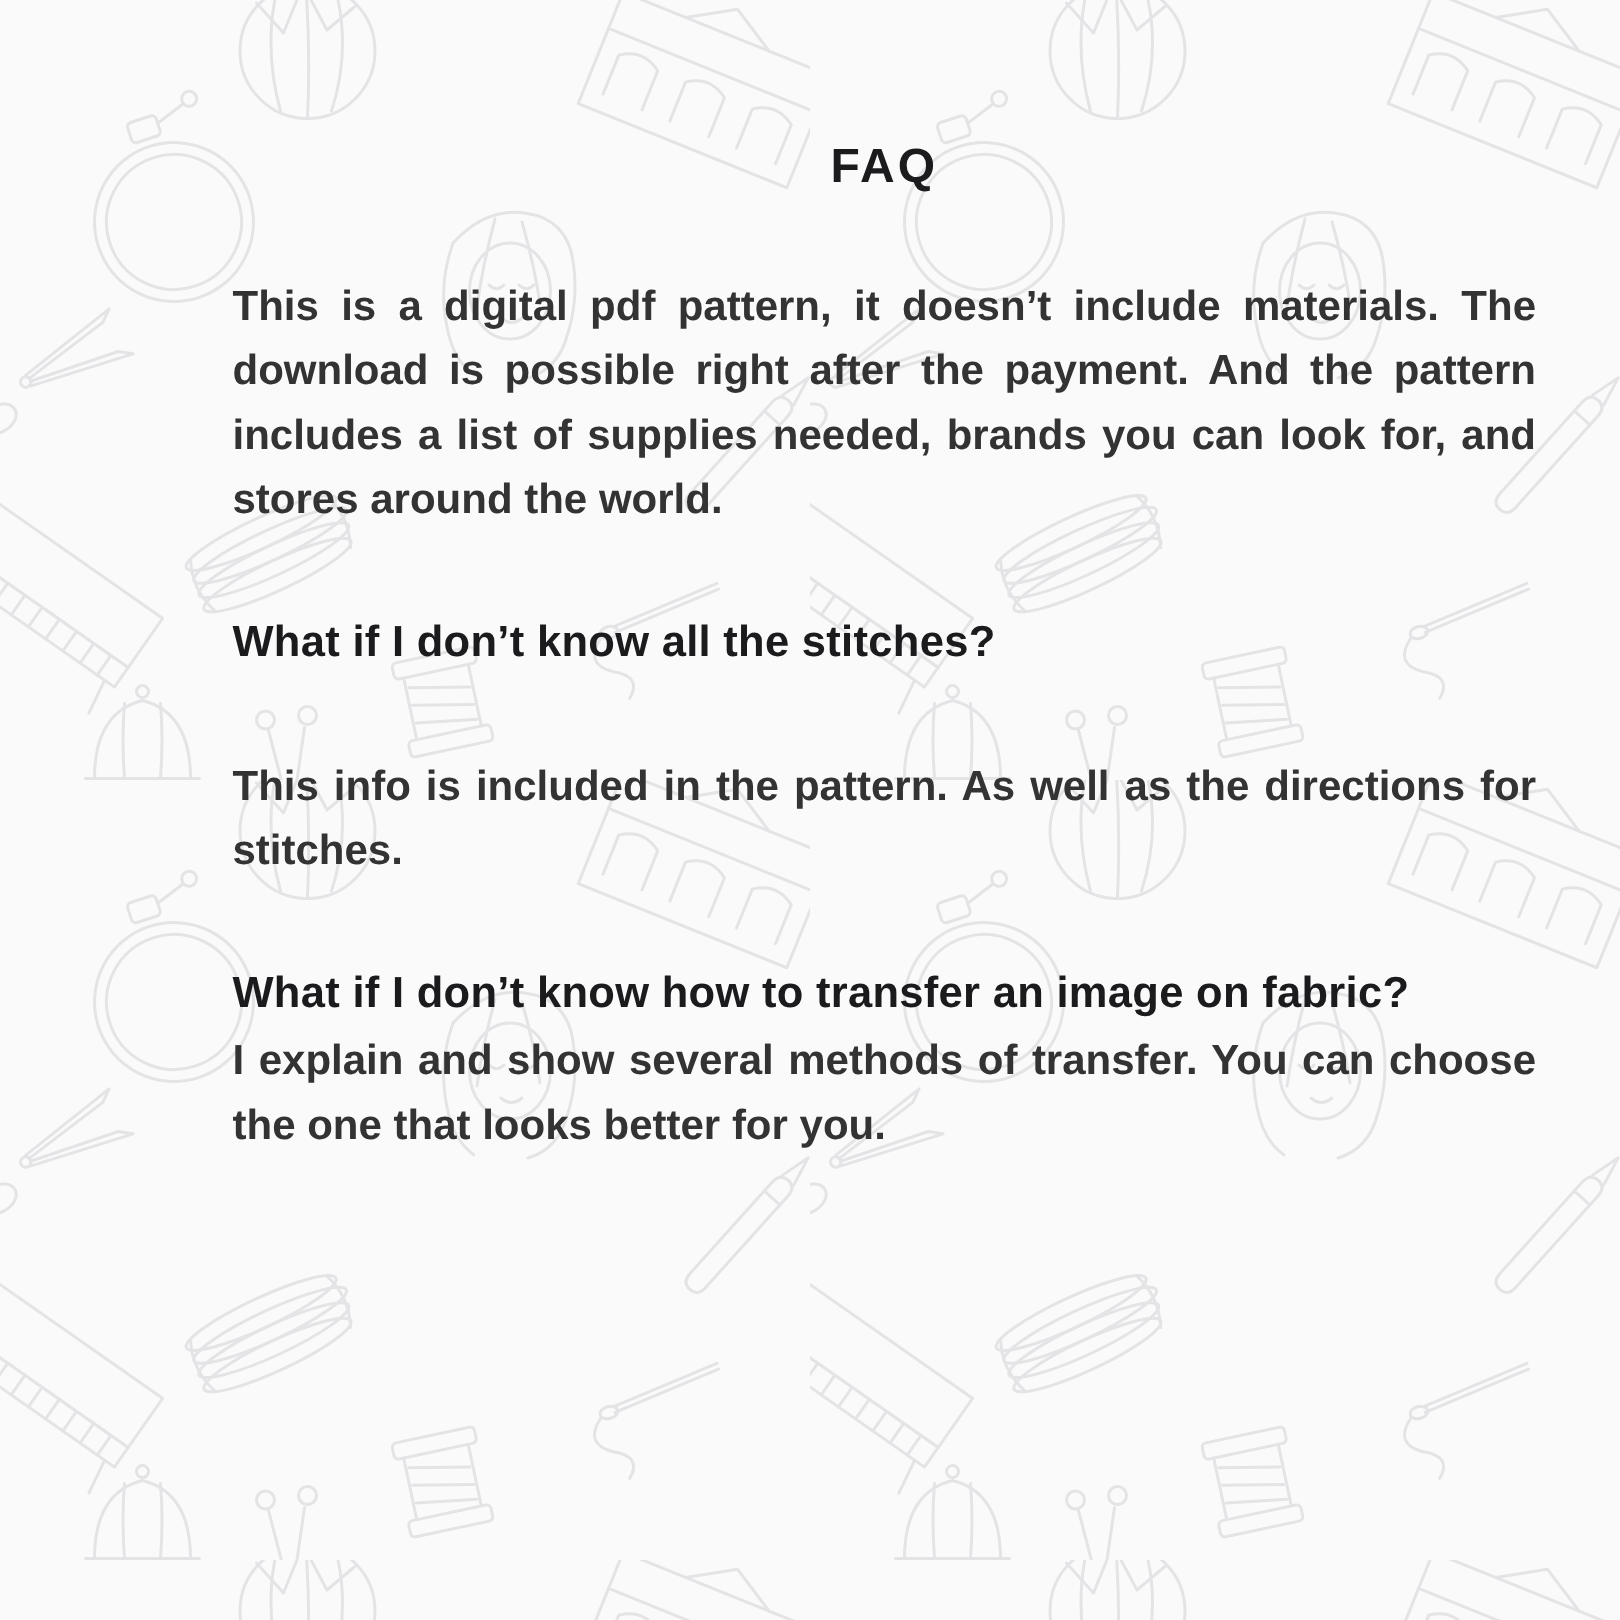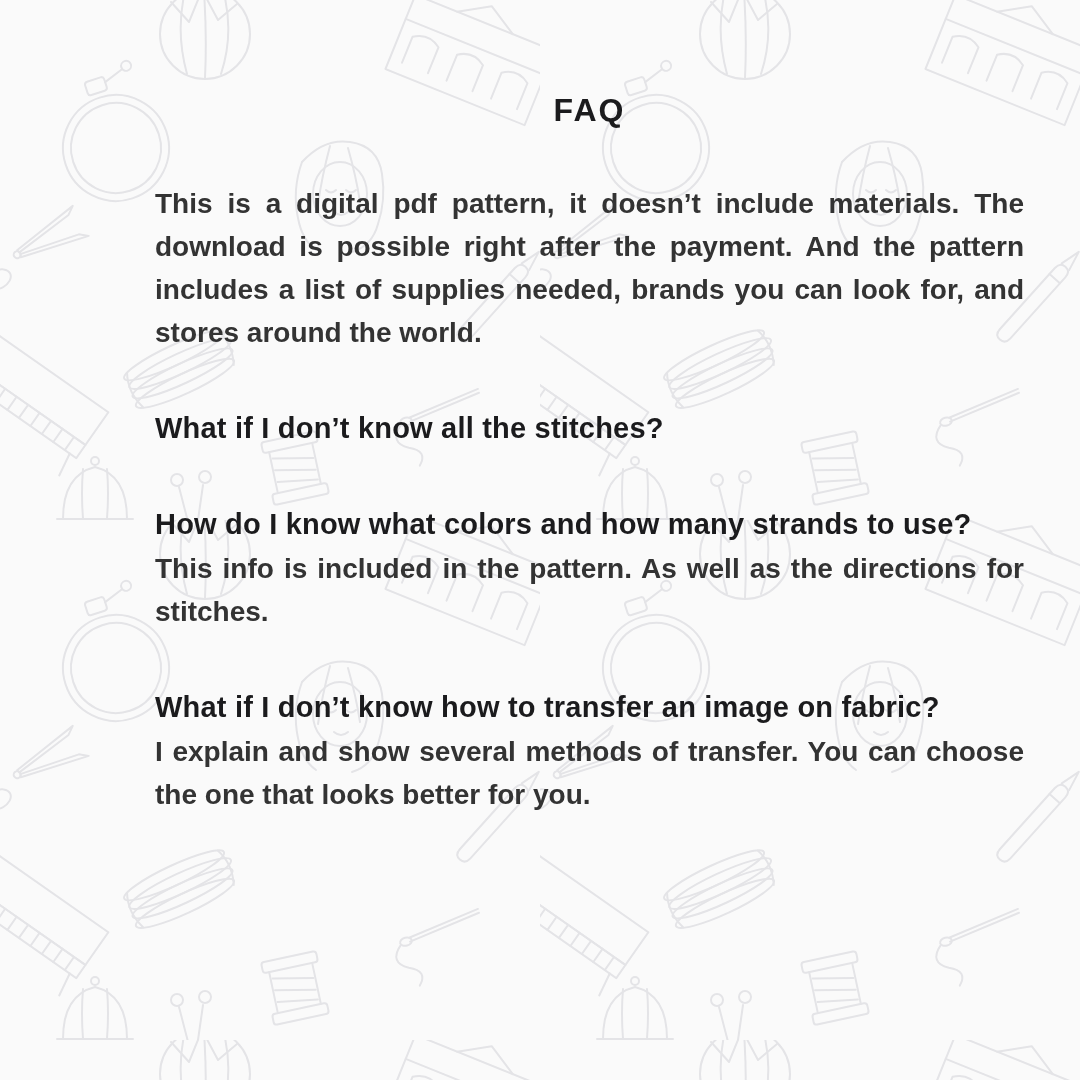--- a/index.html
+++ b/index.html
@@ -167,21 +167,20 @@
 
     <section class="qa">
       <p class="a">This is a digital pdf pattern, it doesn’t include materials. The download is possible right after the payment. And the pattern includes a list of supplies needed, brands you can look for, and stores around the world.</p>
     </section>
 
     <section class="qa">
       <h2 class="q">What if I don’t know all the stitches?</h2>
     </section>
 
     <section class="qa">
-      <h2 class="q">How do I know what colors and how many strands to use?</h2>
       <p class="a">This info is included in the pattern. As well as the directions for stitches.</p>
     </section>
 
     <section class="qa">
       <h2 class="q">What if I don’t know how to transfer an image on fabric?</h2>
       <p class="a">I explain and show several methods of transfer. You can choose the one that looks better for you.</p>
     </section>
   </main>
 
 </div>

